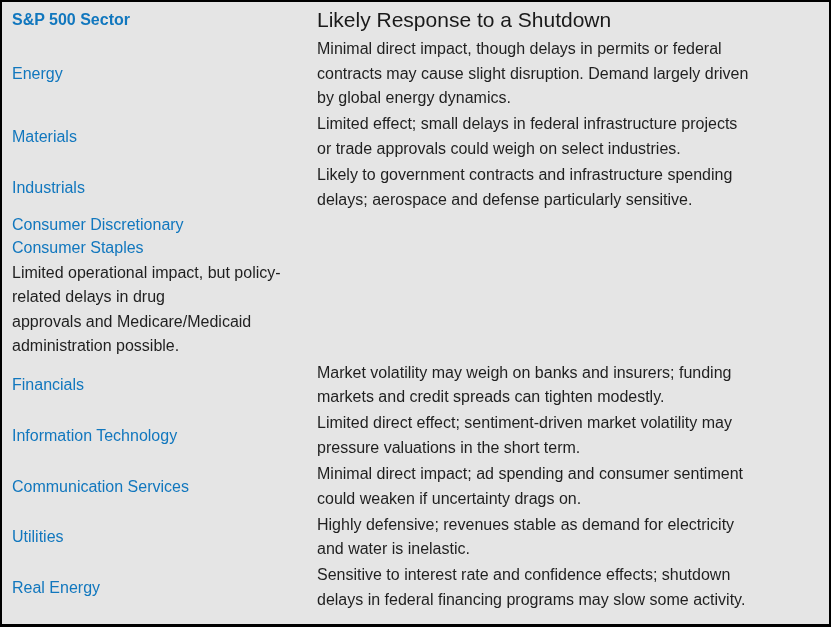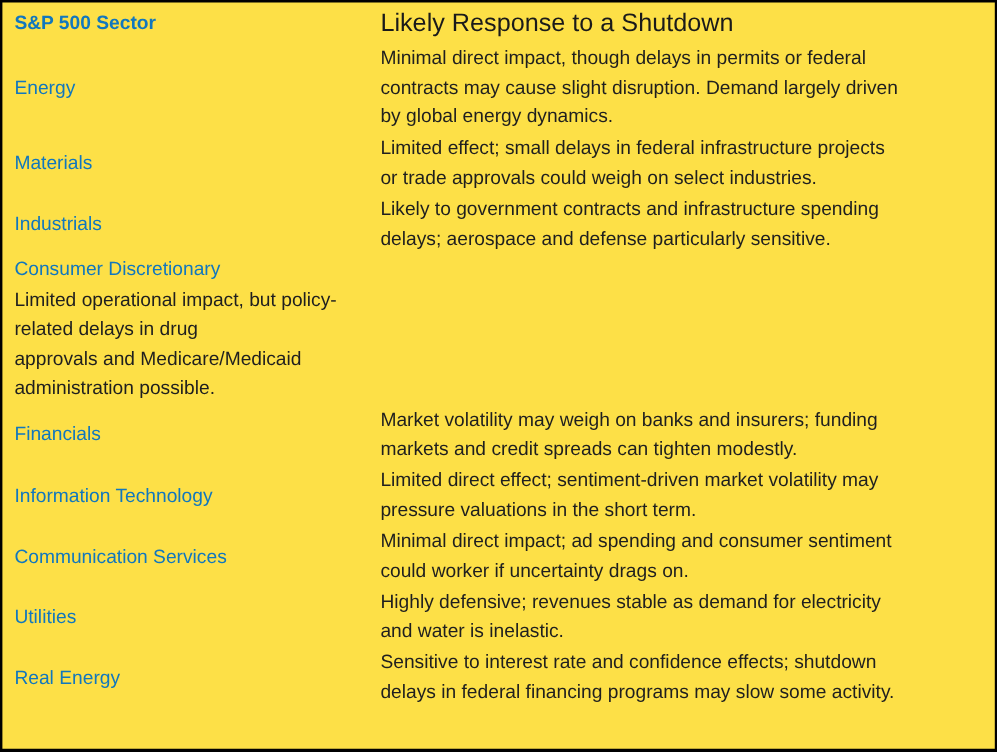--- a/index.html
+++ b/index.html
@@ -5,21 +5,21 @@
   html, body {
     margin: 0;
     padding: 0;
     background: #ffffff;
     font-family: "Liberation Sans", sans-serif;
   }
   .table-frame {
     box-sizing: border-box;
     width: 831px;
     height: 627px;
-    background: #fde047;
+    background: #e5e5e5;
     border: 2px solid #000000;
     border-bottom-width: 3px;
     padding: 8px 10px 0 10px;
     overflow: hidden;
   }
   .header-row {
     display: grid;
     grid-template-columns: 305px 1fr;
     align-items: start;
     margin-bottom: 7px;
@@ -81,20 +81,21 @@
     <div class="sector-name">Industrials</div>
     <div class="response-text">Likely to government contracts and infrastructure spending
 delays; aerospace and defense particularly sensitive.</div>
   </div>
 
   <div class="data-row">
     <div class="sector-name">Consumer Discretionary</div>
   </div>
 
   <div class="data-row">
+    <div class="sector-name">Consumer Staples</div>
   </div>
 
   <div class="data-row">
     <div class="response-text">Limited operational impact, but policy-related delays in drug
 approvals and Medicare/Medicaid administration possible.</div>
   </div>
 
   <div class="data-row">
     <div class="sector-name">Financials</div>
     <div class="response-text">Market volatility may weigh on banks and insurers; funding
@@ -103,21 +104,21 @@
 
   <div class="data-row">
     <div class="sector-name">Information Technology</div>
     <div class="response-text">Limited direct effect; sentiment-driven market volatility may
 pressure valuations in the short term.</div>
   </div>
 
   <div class="data-row">
     <div class="sector-name">Communication Services</div>
     <div class="response-text">Minimal direct impact; ad spending and consumer sentiment
-could worker if uncertainty drags on.</div>
+could weaken if uncertainty drags on.</div>
   </div>
 
   <div class="data-row">
     <div class="sector-name">Utilities</div>
     <div class="response-text">Highly defensive; revenues stable as demand for electricity
 and water is inelastic.</div>
   </div>
 
   <div class="data-row">
     <div class="sector-name">Real Energy</div>

